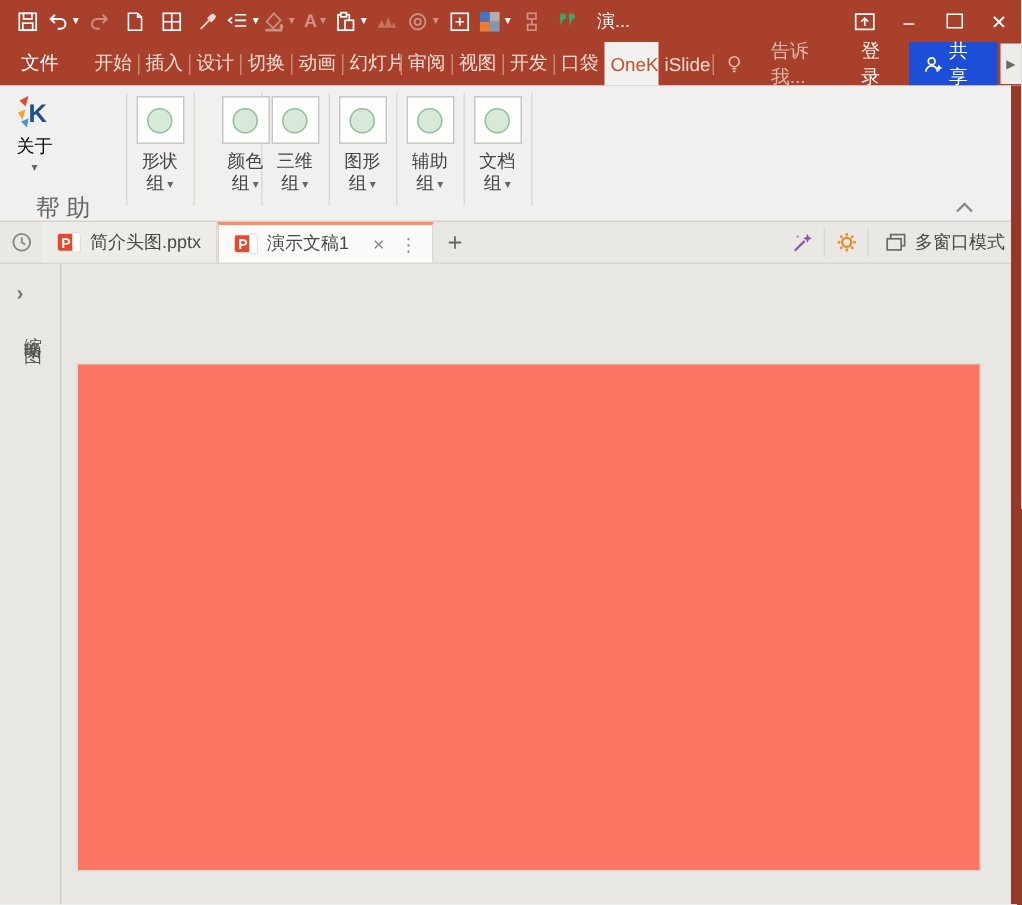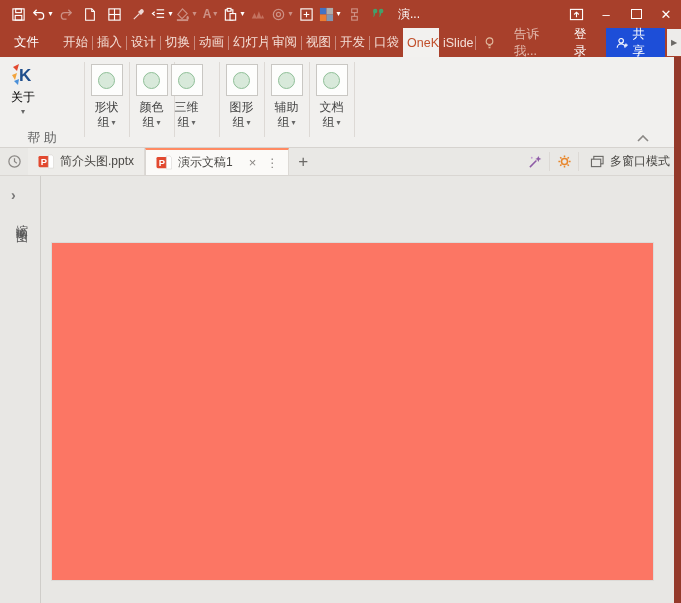--- a/index.html
+++ b/index.html
@@ -42,21 +42,21 @@
   
   .ribbon{position:absolute;top:57px;left:0;right:0;height:90px;background:#F1F0EE;
           border-bottom:1px solid #D6D3CF;}
   .about-btn{position:absolute;left:4px;top:4px;width:38px;height:70px;display:flex;
              flex-direction:column;align-items:center;justify-content:flex-start;gap:2px;}
   .about-btn .lbl{font-size:12px;color:#000000;}
   .about-btn .dda{font-size:8px;color:#666;line-height:1;}
   .help-links{position:absolute;left:46px;top:5px;display:flex;flex-direction:column;}
   .help-links span{font-size:12px;color:#444;height:23px;display:flex;align-items:center;}
   .grp-caption{position:absolute;left:0;top:72px;width:84px;text-align:center;
-               font-size:13px;color:#666;}
+               font-size:16px;color:#666;}
   .grp-sep{position:absolute;top:5px;bottom:10px;width:1px;background:#DDD9D5;}
   .grp-col{position:absolute;top:0;width:45px;height:90px;display:flex;flex-direction:column;
            align-items:center;}
   .grp-btnface{margin-top:7px;width:30px;height:30px;background:#FDFDFC;border:1px solid #C9C7C3;
                display:flex;align-items:center;justify-content:center;}
   .grp-circle{width:15px;height:15px;border-radius:50%;background:#D8E9DA;border:1.5px solid #8FBF97;}
   .grp-l1{margin-top:4px;font-size:12px;color:#444;line-height:15px;}
   .grp-l2{font-size:12px;color:#444;line-height:15px;display:flex;align-items:center;gap:2px;}
   .grp-l2 .dda{font-size:8px;color:#666;}
   .collapse-btn{position:absolute;right:30px;bottom:3px;width:16px;height:12px;
@@ -301,31 +301,31 @@
     <div class="grp-col" style="left:84px">
       <span class="grp-btnface">
           <span class="grp-circle"></span>
         </span>
       <span class="grp-l1">形状</span>
       <span class="grp-l2">
           <span>组</span>
           <span class="dda">▾</span>
         </span>
     </div>
-    <div class="grp-col" style="left:129px">
+    <div class="grp-col" style="left:141px">
       <span class="grp-btnface">
           <span class="grp-circle"></span>
         </span>
       <span class="grp-l1">颜色</span>
       <span class="grp-l2">
           <span>组</span>
           <span class="dda">▾</span>
         </span>
     </div>
-    <div class="grp-col" style="left:164px">
+    <div class="grp-col" style="left:174px">
       <span class="grp-btnface">
           <span class="grp-circle"></span>
         </span>
       <span class="grp-l1">三维</span>
       <span class="grp-l2">
           <span>组</span>
           <span class="dda">▾</span>
         </span>
     </div>
     <div class="grp-col" style="left:219px">

